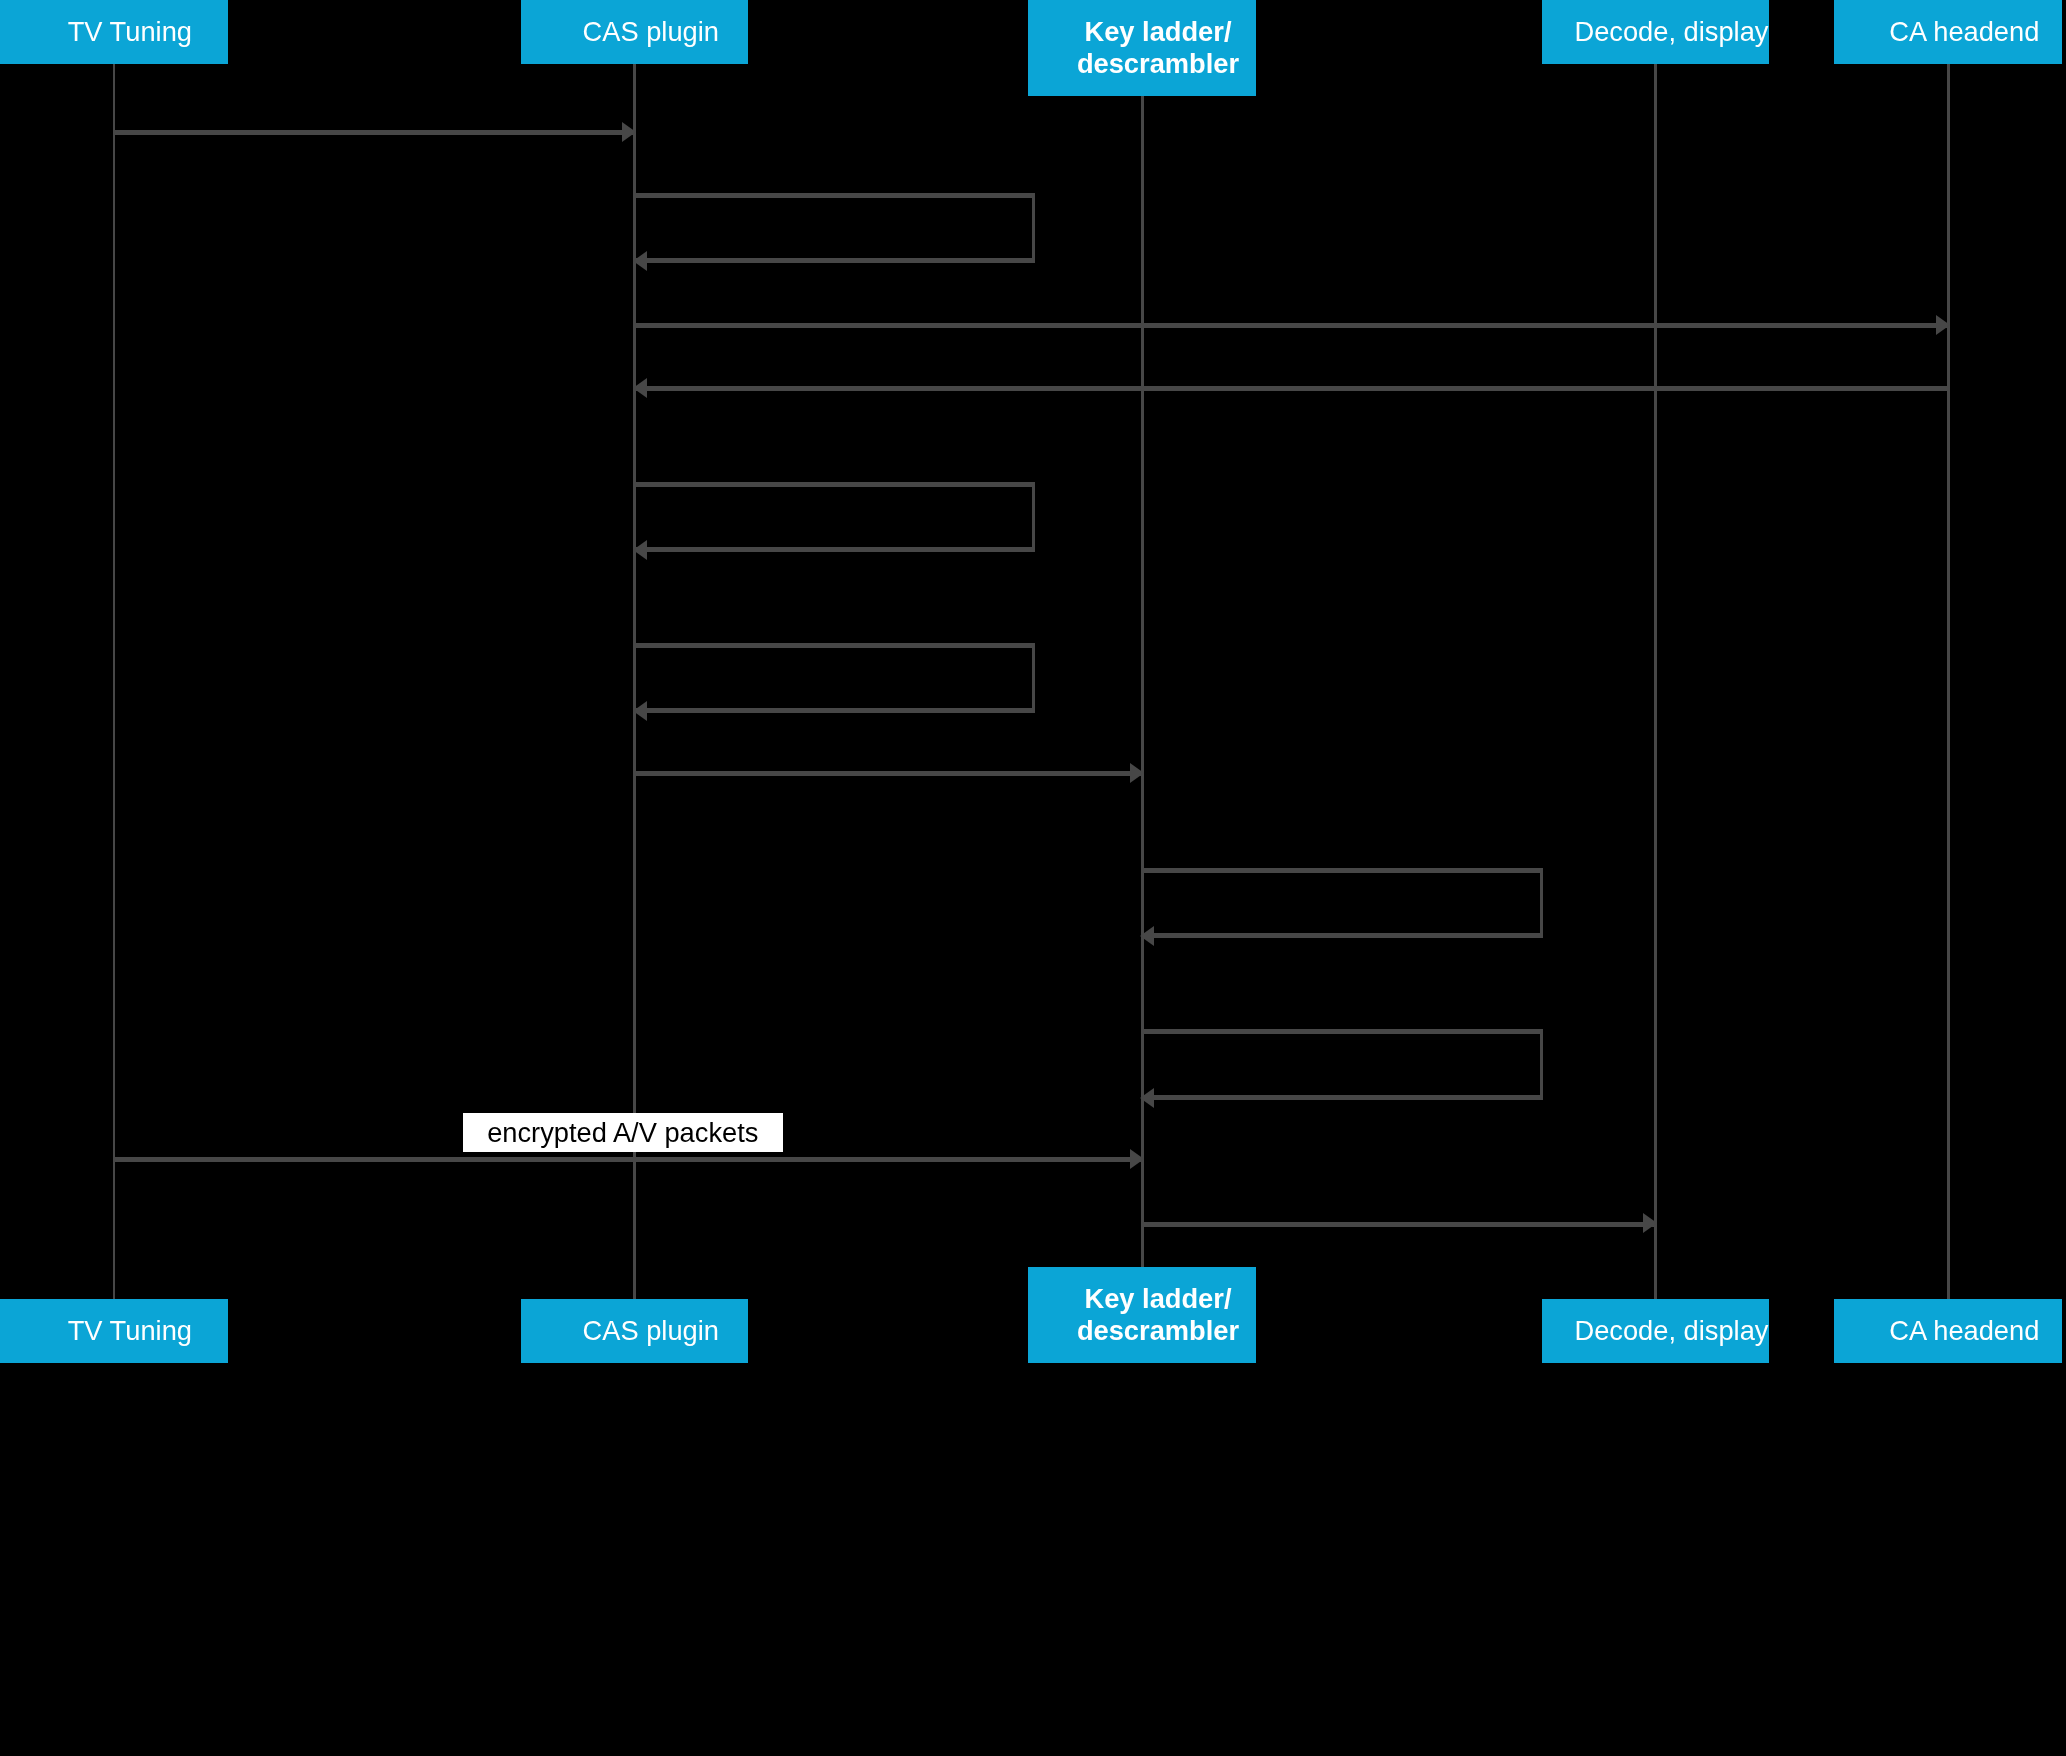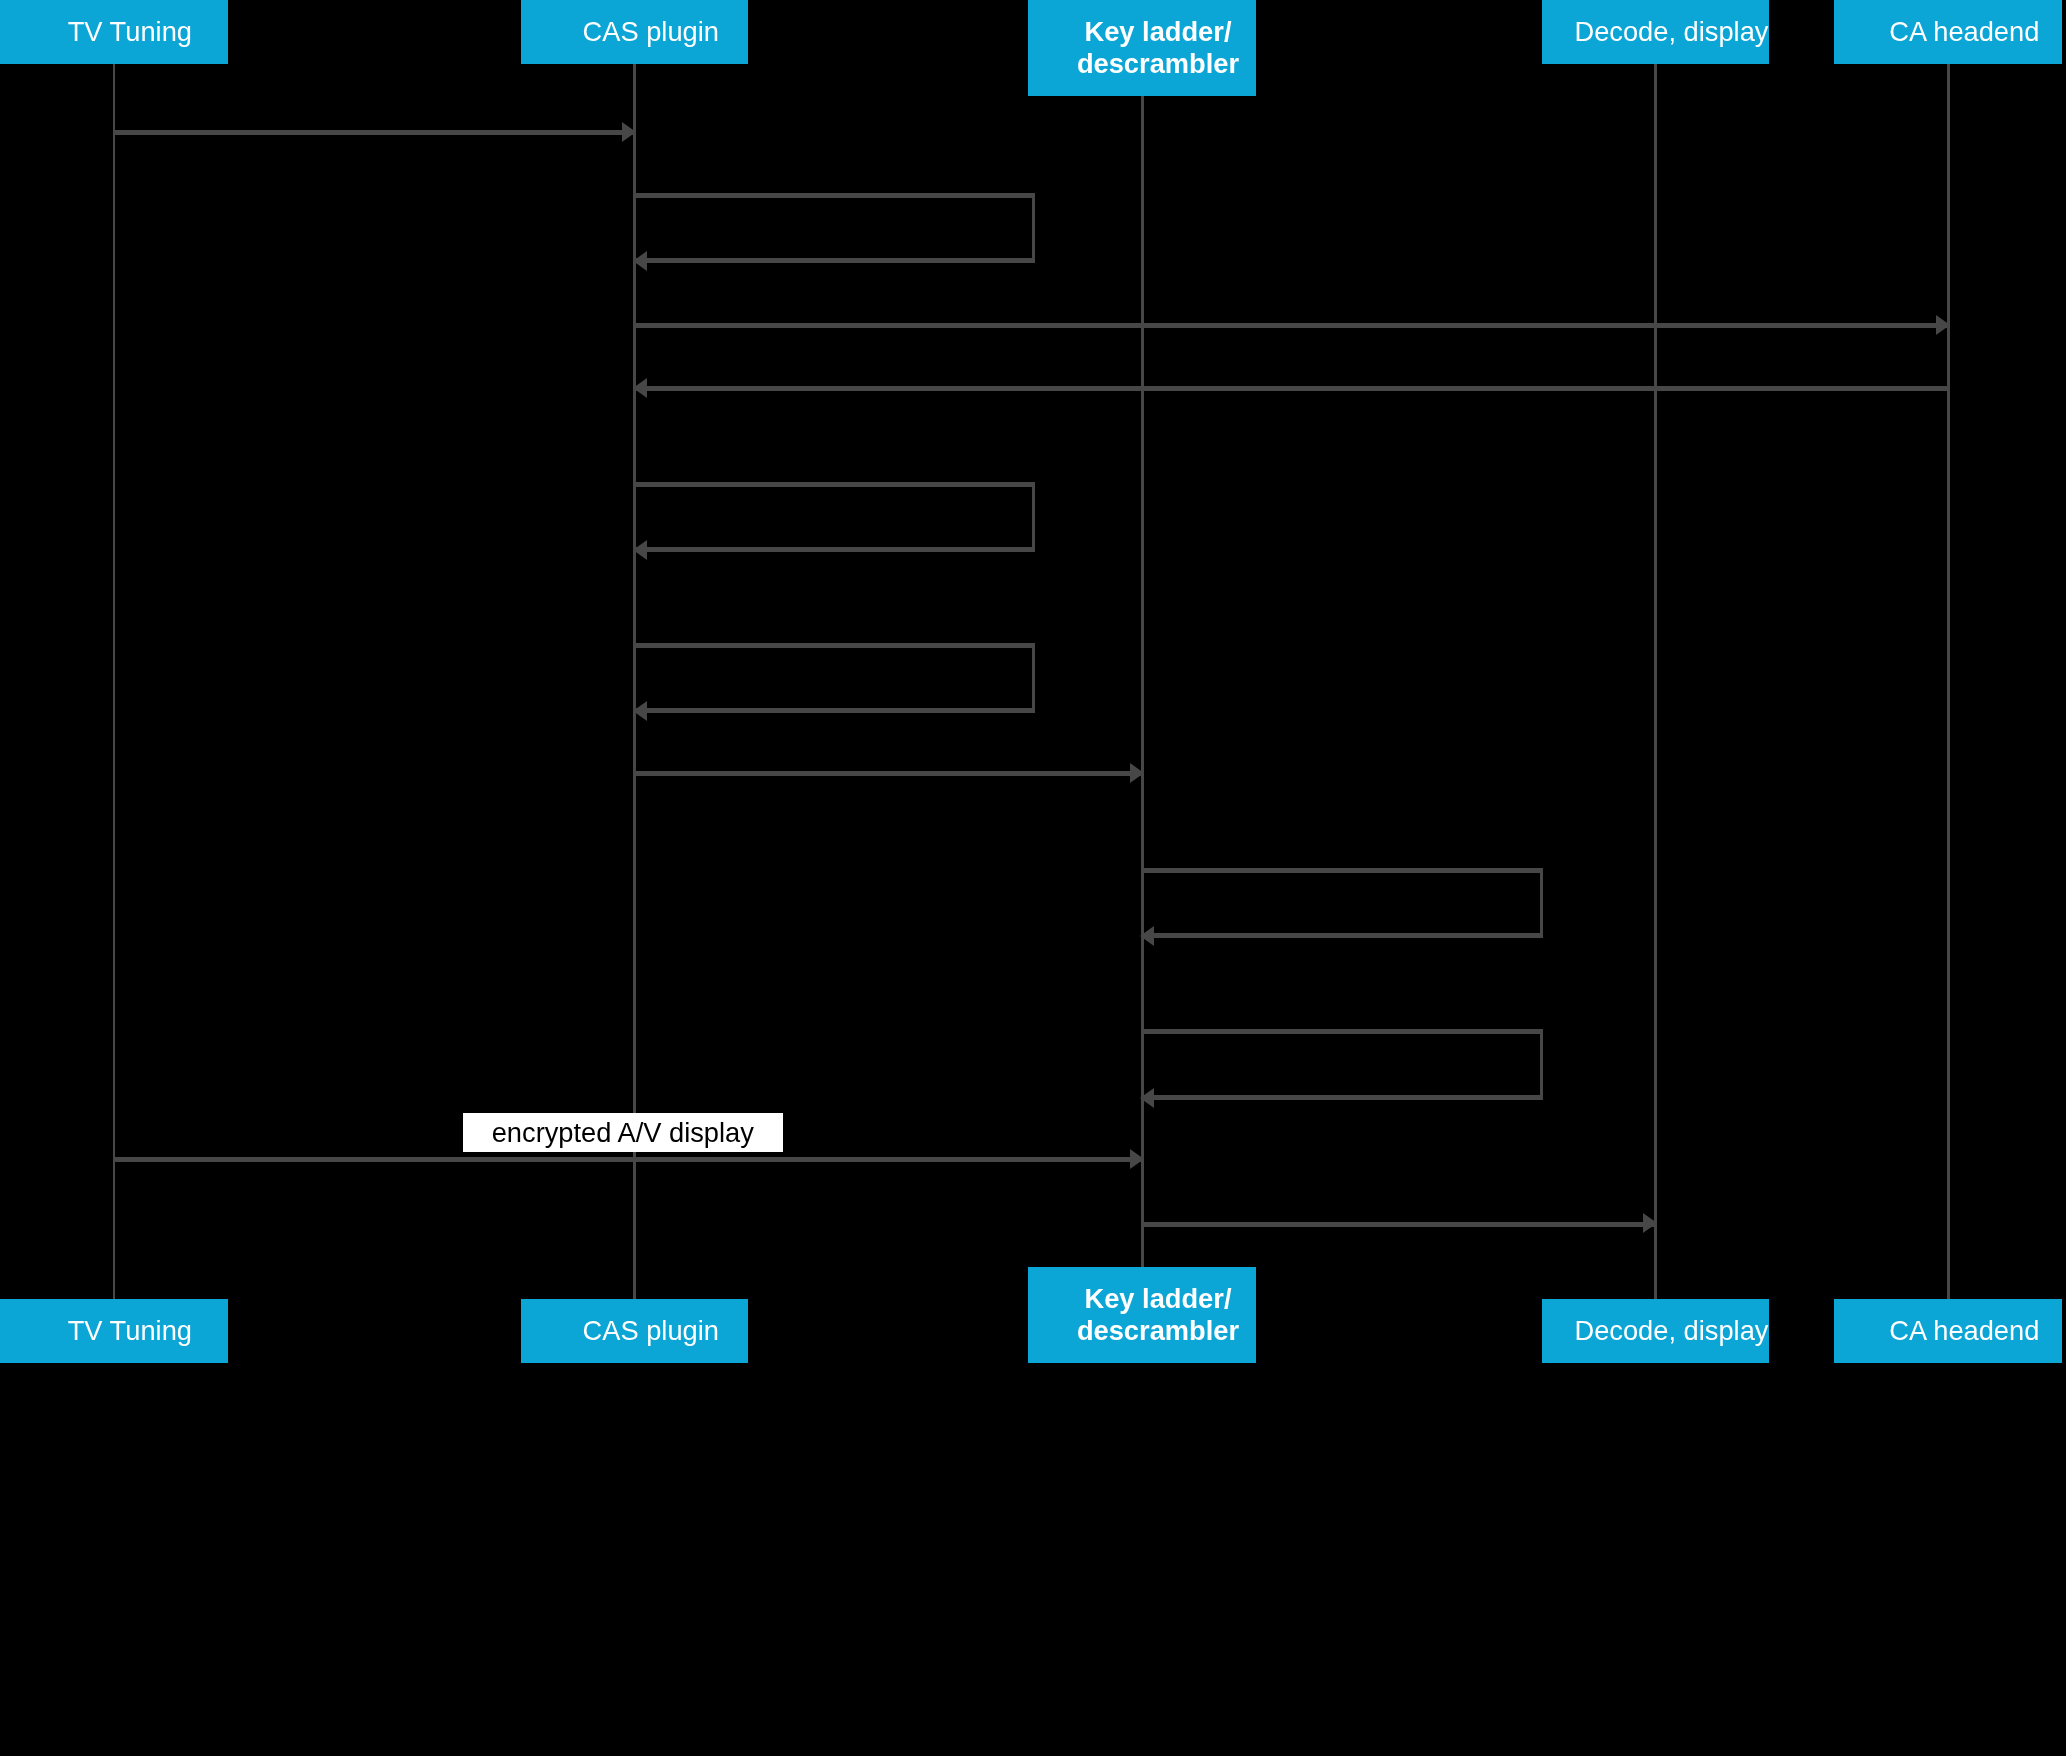--- a/index.html
+++ b/index.html
@@ -131,21 +131,21 @@
   </div>
 
   <div class="loop" style="left:55.28vw;top:42.02vw;width:19.40vw;height:3.40vw;">
     <span class="head head-l"></span>
   </div>
 
   <div class="loop" style="left:55.28vw;top:49.83vw;width:19.40vw;height:3.40vw;">
     <span class="head head-l"></span>
   </div>
 
-  <div class="msg-label" style="left:22.40vw;top:53.87vw;width:15.49vw;">encrypted A/V display</div>
+  <div class="msg-label" style="left:22.40vw;top:53.87vw;width:15.49vw;">encrypted A/V packets</div>
 
   <div class="arrow" style="left:5.51vw;top:56.01vw;width:49.77vw;">
     <span class="head head-r"></span>
   </div>
 
   <div class="arrow" style="left:55.28vw;top:59.13vw;width:24.85vw;">
     <span class="head head-r"></span>
   </div>
 
   <div class="actor single" style="left:0;top:62.86vw;width:11.02vw;">TV Tuning</div>

